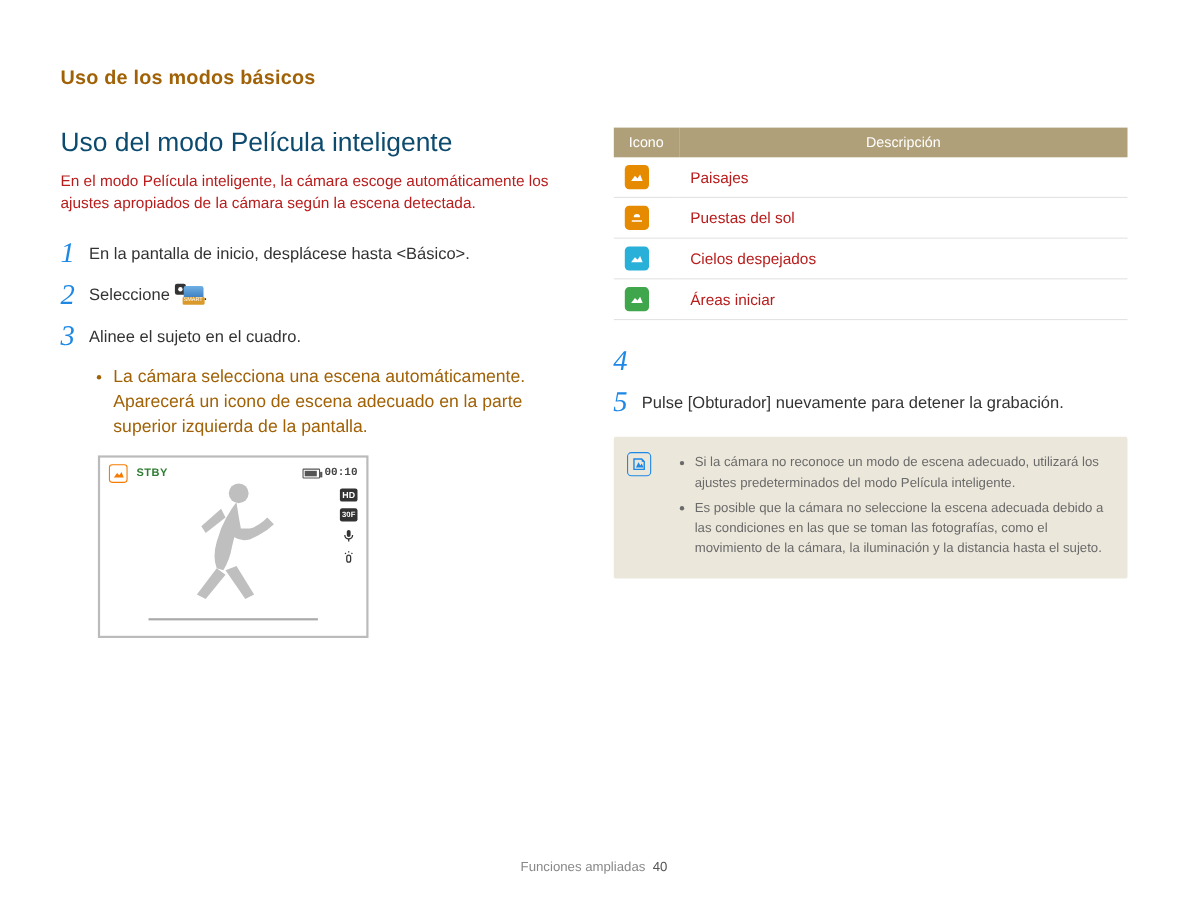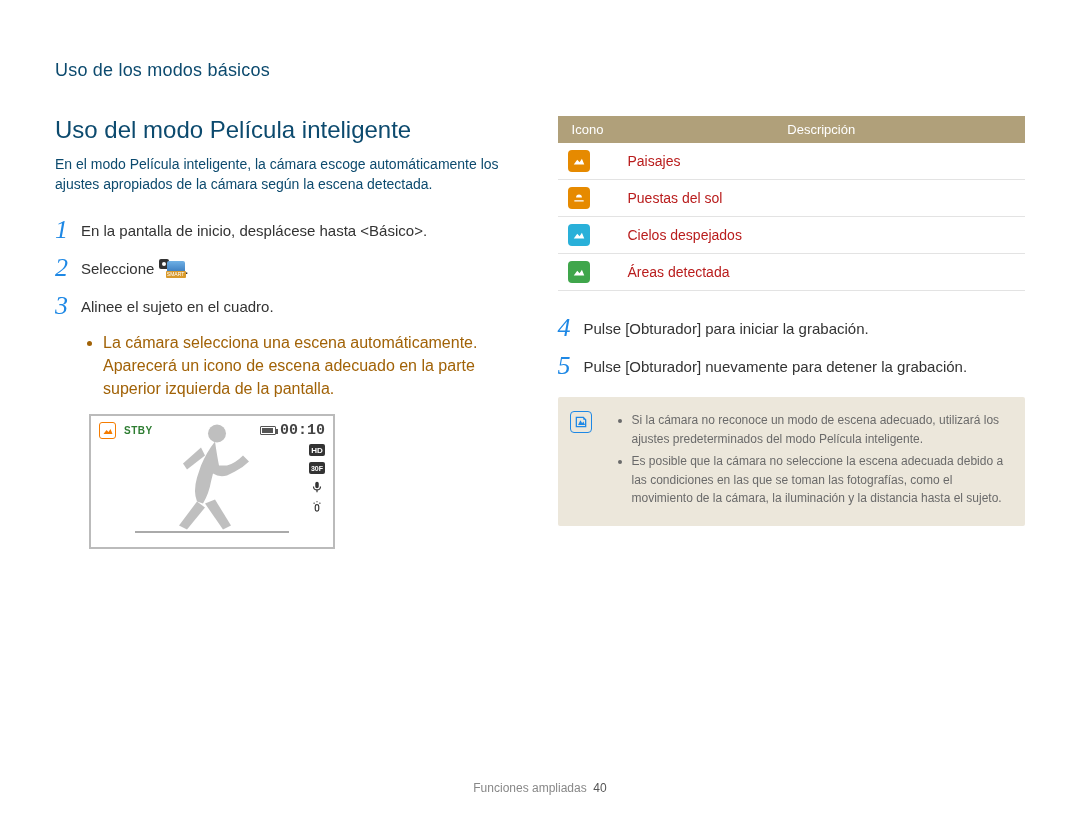--- a/index.html
+++ b/index.html
@@ -8,39 +8,39 @@
     font-size: 14px;
     color: #444;
     width: 1080px;
     height: 815px;
     background: #fff;
     position: relative;
     padding: 60px 55px 0 55px;
   }
   .breadcrumb {
     font-size: 18px;
-    font-weight: 400;
-    color: #0c4a6e;
+    font-weight: 700;
+    color: #a16207;
     margin-bottom: 35px;
     letter-spacing: 0.2px;
   }
   .two-col {
     display: flex;
     gap: 35px;
   }
   .col { width: 470px; }
   h1.title {
     color: #0c4a6e;
     font-size: 24px;
     font-weight: 400;
     margin-bottom: 10px;
   }
   .intro {
     font-size: 14px;
-    color: #0c4a6e;
+    color: #b91c1c;
     line-height: 1.45;
     margin-bottom: 22px;
   }
   .step {
     display: flex;
     align-items: flex-start;
     margin-bottom: 12px;
   }
   .step-num {
     font-size: 26px;
@@ -75,36 +75,36 @@
     position: relative;
   }
   .smart-icon .cam { width: 10px; height: 10px; background:#333; border-radius:2px; position:absolute; top:0; left:0; }
   .smart-icon .cam::after { content:""; position:absolute; width:4px;height:4px;border-radius:50%;background:#fff;top:3px;left:3px;}
   .smart-icon .scr { width:18px;height:14px;background:linear-gradient(#6fb0e5,#2e6fb5);position:absolute;top:2px;left:8px;border-radius:2px;}
   .smart-icon .lbl { position:absolute;bottom:-1px;left:7px;width:20px;height:7px;background:#d99a2b;color:#fff;font-size:5px;line-height:7px;text-align:center;border-radius:1px;}
 
   
   .lcd {
     width: 246px;
-    height: 135px;
+    height: 166px;
     border: 2px solid #bbb;
     background: #fff;
     margin: 6px 0 0 34px;
     position: relative;
     padding: 6px 8px;
   }
   .lcd-top { display:flex; align-items:center; font-size:10px; font-weight:700; }
   .lcd-top .mode { width:17px;height:17px;border:1.5px solid #f57c00;border-radius:3px;display:flex;align-items:center;justify-content:center;}
   .lcd-top .mode svg { width:12px;height:12px;}
   .lcd-top .stby { color:#2e7d32; margin-left:8px; letter-spacing:0.5px;}
   .lcd-top .spacer { flex:1; }
   .lcd-top .batt { width:16px;height:9px;border:1px solid #555;border-radius:1px;position:relative;margin-right:4px;}
   .lcd-top .batt::after{content:"";position:absolute;right:-3px;top:2px;width:2px;height:5px;background:#555;}
   .lcd-top .batt .fill{position:absolute;left:1px;top:1px;bottom:1px;width:11px;background:#555;}
-  .lcd-top .time { font-family:"Courier New",monospace; font-size:15px; color:#444; }
+  .lcd-top .time { font-family:"Courier New",monospace; font-size:10px; color:#444; }
   .lcd-right { position:absolute; right:8px; top:28px; display:flex; flex-direction:column; gap:6px; align-items:center; }
   .lcd-right .badge { width:16px;height:12px;font-size:8px;font-weight:700;color:#fff;background:#333;border-radius:2px;display:flex;align-items:center;justify-content:center;}
   .lcd-right .micicon, .lcd-right .handicon { width:14px;height:14px;color:#333; }
   .lcd .figure { position:absolute; left:50%; top:48%; transform:translate(-50%,-50%); }
   .lcd .ground { position:absolute; left:18%; right:18%; bottom:14px; height:2px; background:#aaa;}
 
   
   table.scene {
     width:100%;
     border-collapse: collapse;
@@ -276,30 +276,27 @@
           <td>Cielos despejados</td>
         </tr>
         <tr>
           <td>
               <div class="sc-icon" style="background:#3fa64b">
             <svg viewBox="0 0 24 24">
                   <path d="M3 18 L9 10 L13 14 L17 8 L21 18 Z"></path>
                 </svg>
               </div>
             </td>
-          <td>Áreas detectada</td>
+          <td>Áreas iniciar</td>
         </tr>
       </tbody>
     </table>
 
     <div class="step">
       <div class="step-num">4</div>
-      <div class="step-body">
-        <span>Pulse [</span><span class="bold">Obturador</span><span>] para iniciar la grabación.</span>
-      </div>
     </div>
 
     <div class="step">
       <div class="step-num">5</div>
       <div class="step-body">
         <span>Pulse [</span><span class="bold">Obturador</span><span>] nuevamente para detener la grabación.</span>
       </div>
     </div>
 
     <div class="note-box">

